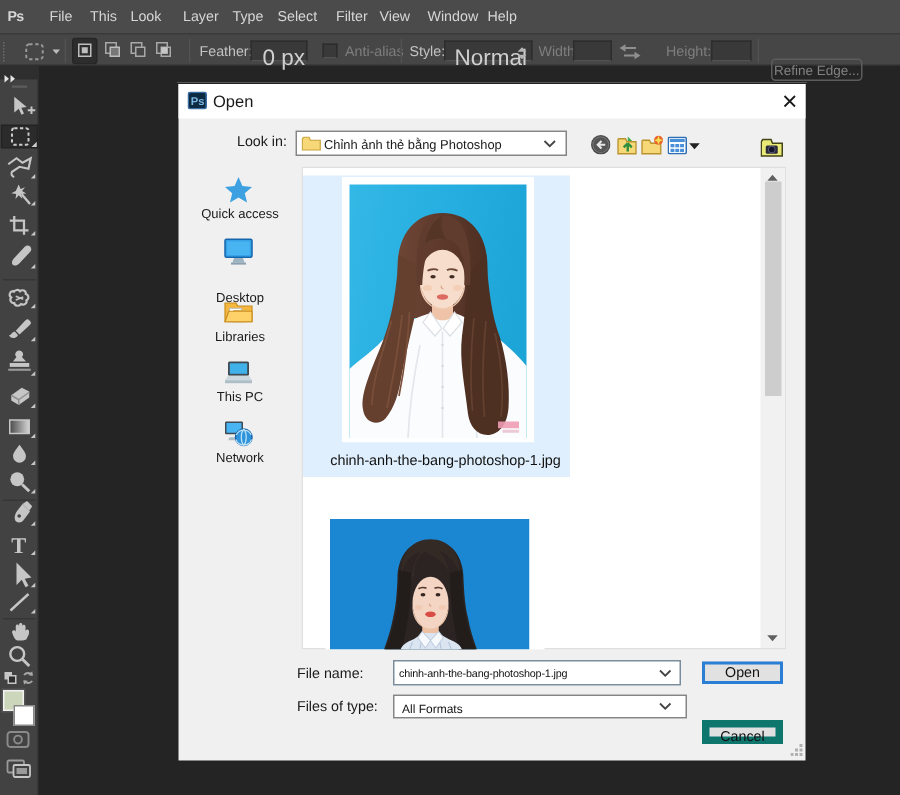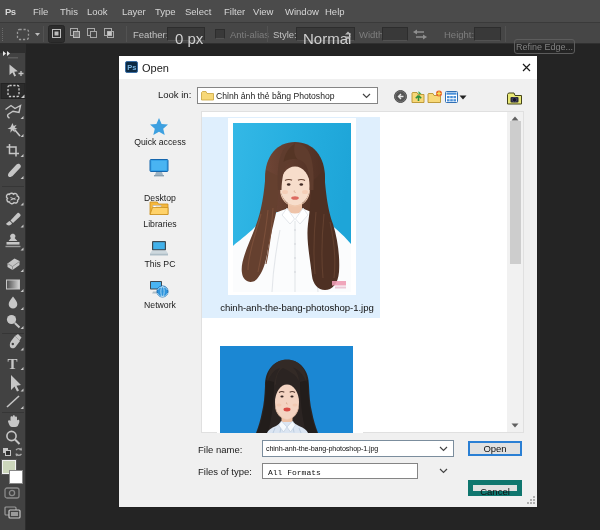--- a/index.html
+++ b/index.html
@@ -375,21 +375,21 @@
         </svg>
     </div>
   </div>
 
   <div class="lbl" style="left:79px;top:388px;">File name:</div>
   <div class="combo" style="left:143px;top:384px;width:192px;height:17px;padding:3px 0 0 3px;border-color:#7b8d9d;font-size:7.2px;letter-spacing:-0.12px;">chinh-anh-the-bang-photoshop-1.jpg</div>
   <svg style="position:absolute;left:320px;top:390px" width="9" height="6">
       <path d="M1 1 L4.5 4.5 L8 1" stroke="#444" stroke-width="1.2" fill="none"></path>
     </svg>
   <div class="lbl" style="left:79px;top:410px;">Files of type:</div>
-  <div class="combo" style="left:143px;top:407px;width:156px;height:16px;padding:3.5px 0 0 5px;font-size:8px;font-family:Liberation Mono, monospace;">All Formats</div>
+  <div class="combo" style="left:143px;top:407px;width:196px;height:16px;padding:3.5px 0 0 5px;font-size:8px;">All Formats</div>
   <svg style="position:absolute;left:320px;top:412px" width="9" height="6">
       <path d="M1 1 L4.5 4.5 L8 1" stroke="#444" stroke-width="1.2" fill="none"></path>
     </svg>
   <div class="btn" style="left:349px;top:385px;width:54px;height:15px;border:2px solid #2a7fd4;line-height:11px;">Open</div>
   <div class="btn" style="left:349px;top:424px;width:54px;height:16px;border:5px solid #0f766e;line-height:13px;">Cancel</div>
   <svg style="position:absolute;left:408px;top:440px" width="9" height="9">
       <g fill="#b0b0b0">
         <rect x="6" y="0" width="2" height="2"></rect>
         <rect x="3" y="3" width="2" height="2"></rect>
         <rect x="6" y="3" width="2" height="2"></rect>

